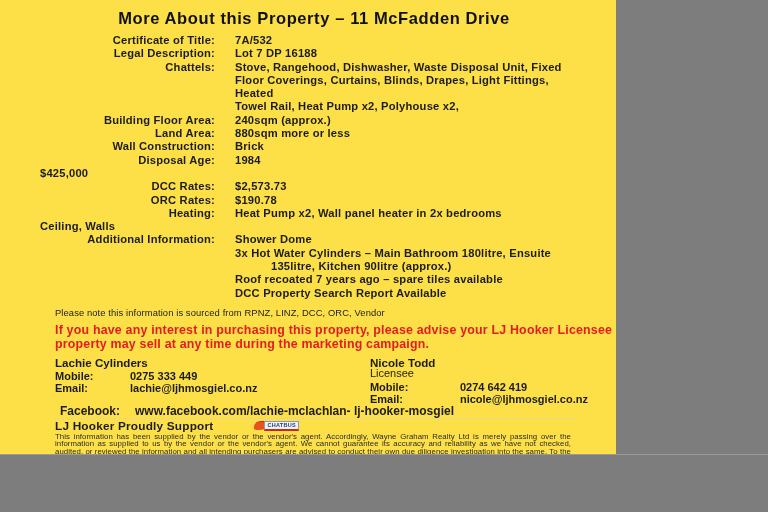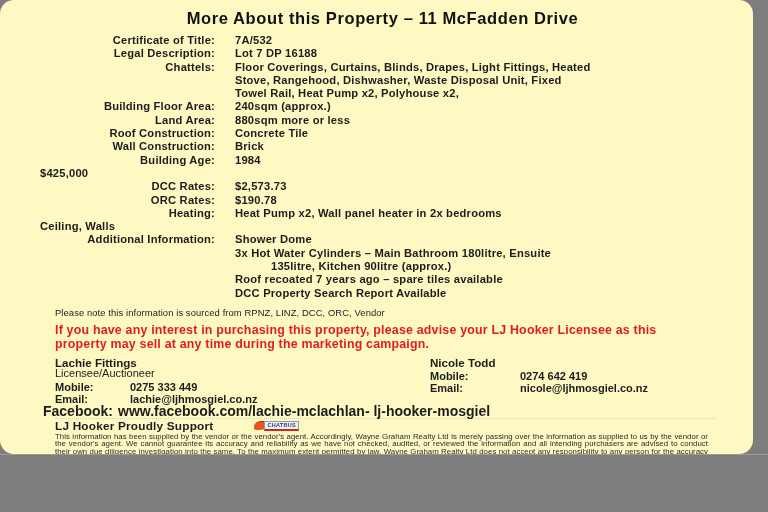--- a/index.html
+++ b/index.html
@@ -4,25 +4,24 @@
 <style>
   * { margin:0; padding:0; box-sizing:border-box; }
   html,body { width:768px; height:512px; }
   body {
     font-family:"Liberation Sans","DejaVu Sans",sans-serif;
     color:#1c1c1c;
     background:#7d7d7d;
     overflow:hidden;
   }
   .page {
-    width:753px; height:454px;
-    background:#fef9c3;
+    width:616px; height:454px;
+    background:#fde047;
     overflow:hidden;
     padding:0 28px 0 40px;
-    border-radius:14px;
   }
   .footer-bar {
     width:768px; height:58px;
     background:#7d7d7d;
     border-top:1px solid #9a9a9a;
   }
   .doc-title {
     padding-top:9px;
     text-align:center;
     font-size:16.5px;
@@ -64,21 +63,21 @@
   }
   .agents { display:flex; margin:3px 0 0 15px; }
   .agent.col0 { width:375px; }
   .agent.col1 { flex:1; }
   .agent-name { font-size:11.6px; font-weight:bold; line-height:11.5px; padding-top:2px; }
   .agent-role { font-size:11px; font-weight:400; line-height:11px; }
   .contact-rows { margin-top:3px; }
   .contact-row { display:flex; font-size:11px; font-weight:600; line-height:11.2px; }
   .col0 .contact-row .clbl, .facebook .clbl { width:75px; min-width:75px; font-weight:600; }
   .col1 .contact-row .clbl { width:90px; min-width:90px; }
-  .facebook { display:flex; margin-left:3px; font-size:14px; font-weight:600; line-height:11px; padding-top:1px; }
+  .facebook { display:flex; margin-left:20px; font-size:12px; font-weight:600; line-height:11px; padding-top:1px; }
   .proudly-wrap {
     margin:1px 10px 0 15px;
     border-top:1px dotted #d0d0d0;
     padding-top:1px;
     display:flex; align-items:center;
     line-height:10px; height:14px;gap:31px;
   }
   .proudly-label { font-size:11.8px; font-weight:bold; letter-spacing:0.2px; }
   .logo {
     display:inline-flex; align-items:center;
@@ -128,51 +127,45 @@
       </div>
       <div class="row">
         <div class="lbl">Legal Description:</div>
         <div class="val">
           <div>Lot 7 DP 16188</div>
         </div>
       </div>
       <div class="row">
         <div class="lbl">Chattels:</div>
         <div class="val">
+          <div>Stove, Rangehood, Dishwasher, Waste Disposal Unit, Fixed</div>
           <div>Floor Coverings, Curtains, Blinds, Drapes, Light Fittings, Heated</div>
-          <div>Stove, Rangehood, Dishwasher, Waste Disposal Unit, Fixed</div>
           <div>Towel Rail, Heat Pump x2, Polyhouse x2,</div>
         </div>
       </div>
       <div class="row">
         <div class="lbl">Building Floor Area:</div>
         <div class="val">
           <div>240sqm (approx.)</div>
         </div>
       </div>
       <div class="row">
         <div class="lbl">Land Area:</div>
         <div class="val">
           <div>880sqm more or less</div>
         </div>
       </div>
       <div class="row">
-        <div class="lbl">Roof Construction:</div>
-        <div class="val">
-          <div>Concrete Tile</div>
-        </div>
-      </div>
-      <div class="row">
         <div class="lbl">Wall Construction:</div>
         <div class="val">
           <div>Brick</div>
         </div>
       </div>
       <div class="row">
-        <div class="lbl">Building Age:</div>
+        <div class="lbl">Disposal Age:</div>
         <div class="val">
           <div>1984</div>
         </div>
       </div>
       <div class="row">
         <div class="val">
           <div>$425,000</div>
         </div>
       </div>
       <div class="row">
@@ -209,35 +202,35 @@
         </div>
       </div>
     </div>
 
   <div class="source-note">Please note this information is sourced from RPNZ, LINZ, DCC, ORC, Vendor</div>
 
   <div class="alert" style="color: rgb(227, 27, 34);">If you have any interest in purchasing this property, please advise your LJ Hooker Licensee as this property may sell at any time during the marketing campaign.</div>
 
   <div class="agents">
       <div class="agent col0">
-        <div class="agent-name">Lachie Fittings</div>
-        <div class="agent-role">Licensee/Auctioneer</div>
+        <div class="agent-name">Lachie Cylinders</div>
         <div class="contact-rows">
           <div class="contact-row">
             <span class="clbl">Mobile:</span>
             <span>0275 333 449</span>
           </div>
           <div class="contact-row">
             <span class="clbl">Email:</span>
             <span>lachie@ljhmosgiel.co.nz</span>
           </div>
         </div>
       </div>
       <div class="agent col1">
         <div class="agent-name">Nicole Todd</div>
+        <div class="agent-role">Licensee</div>
         <div class="contact-rows">
           <div class="contact-row">
             <span class="clbl">Mobile:</span>
             <span>0274 642 419</span>
           </div>
           <div class="contact-row">
             <span class="clbl">Email:</span>
             <span>nicole@ljhmosgiel.co.nz</span>
           </div>
         </div>

